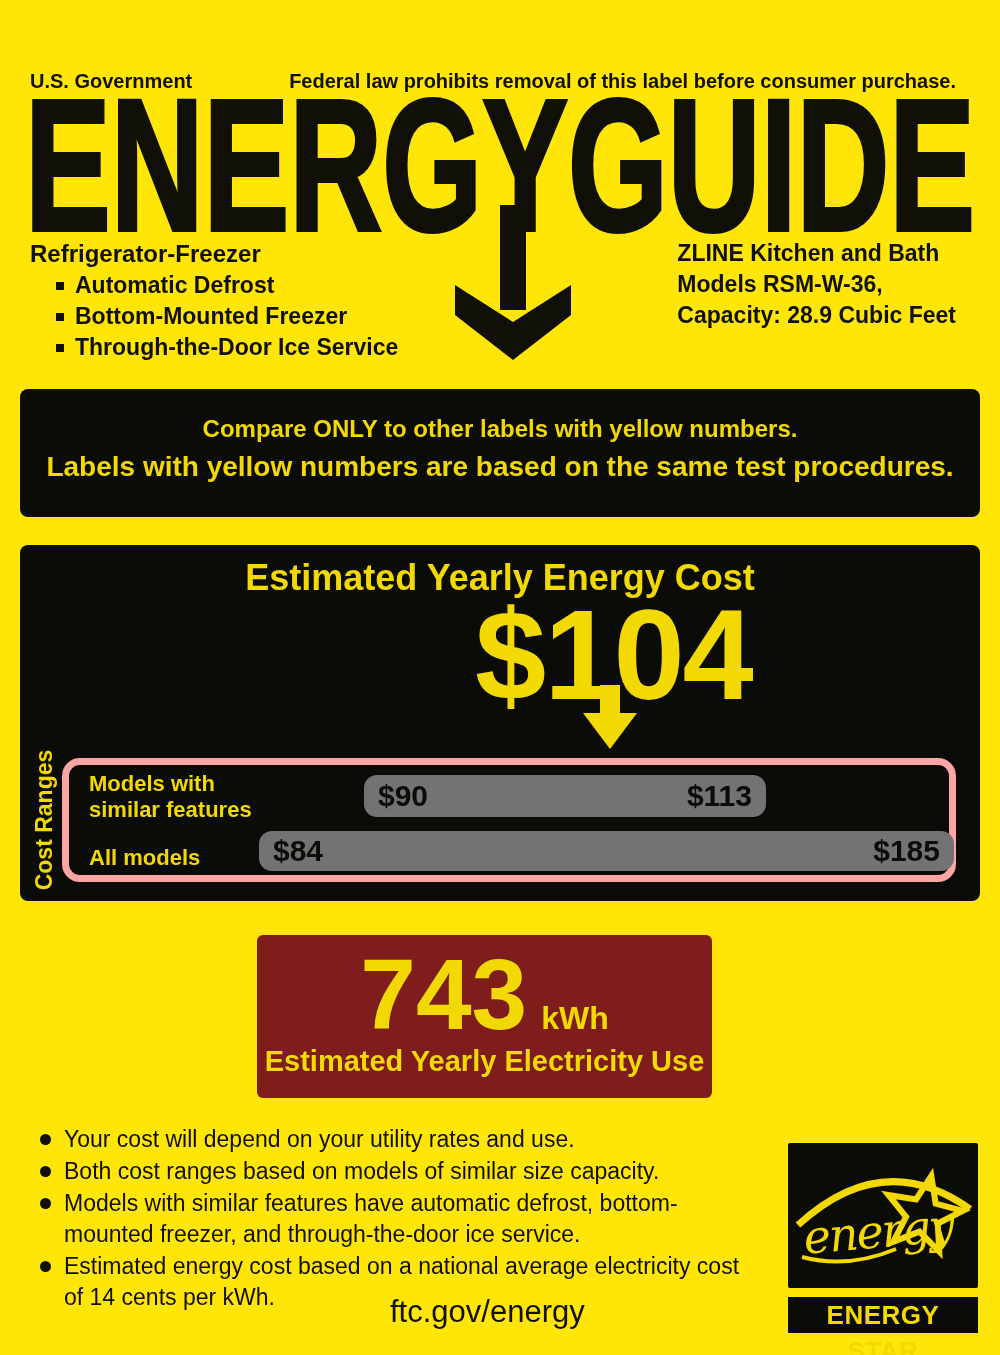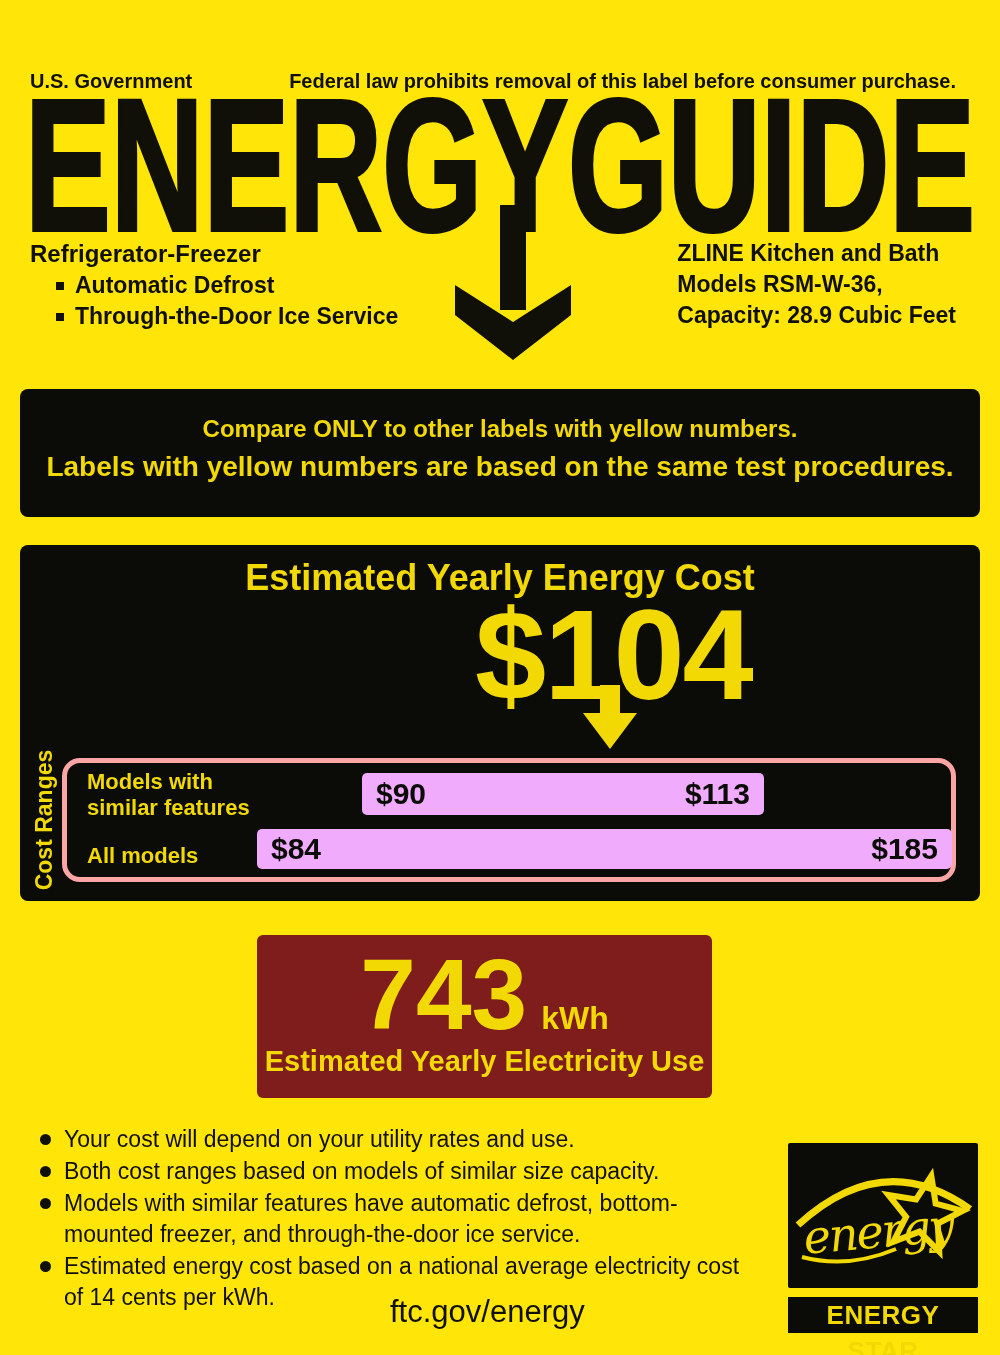--- a/index.html
+++ b/index.html
@@ -25,25 +25,25 @@
   
   .compare-box { position:absolute; left:20px; top:389px; width:960px; height:128px; background:#0b0b07; border-radius:8px; color:#f2d903; text-align:center; }
   .compare-l1 { font-size:24px; font-weight:700; margin-top:26px; }
   .compare-l2 { font-size:28px; font-weight:700; margin-top:8px; }
   
   .cost-box { position:absolute; left:20px; top:545px; width:960px; height:356px; background:#0b0b07; border-radius:8px; color:#f2d903; }
   .cost-heading { position:absolute; left:0; top:12px; width:100%; text-align:center; font-size:36px; font-weight:700; }
   .cost-value { position:absolute; left:455px; top:46px; font-size:128px; font-weight:700; line-height:1; letter-spacing:-2px; }
   .pointer-svg { position:absolute; left:560px; top:140px; }
   .side-label { position:absolute; left:24px; top:275px; transform:translate(-50%,-50%) rotate(-90deg); font-size:23px; font-weight:700; white-space:nowrap; }
-  .ranges-box { position:absolute; left:42px; top:213px; width:894px; height:124px; border:5px solid #fca5a5; border-radius:18px; }
+  .ranges-box { position:absolute; left:42px; top:213px; width:894px; height:124px; border:7px solid #fca5a5; border-radius:18px; }
   .rlabel { position:absolute; left:20px; font-size:22px; font-weight:700; line-height:26px; }
   .rlabel1 { top:6px; }
   .rlabel2 { top:80px; }
-  .bar { position:absolute; background:#f0abfc; border-radius:5px; color:#0b0b07; }
+  .bar { position:absolute; background:#737373; border-radius:13px; color:#0b0b07; }
   .bar1 { left:295px; top:10px; width:402px; height:42px; }
   .bar2 { left:190px; top:66px; width:695px; height:40px; }
   .bar-min, .bar-max { position:absolute; top:0; font-size:30px; font-weight:700; line-height:42px; }
   .bar2 .bar-min, .bar2 .bar-max { line-height:40px; }
   .bar-min { left:14px; } .bar-max { right:14px; }
   
   .usage-box { position:absolute; left:257px; top:935px; width:455px; height:163px; background:#7f1d1d; border-radius:6px; color:#f2d903; }
   .usage-row { display:flex; align-items:baseline; justify-content:center; gap:14px; margin-top:8px; }
   .usage-value { font-size:100px; font-weight:700; line-height:1.02; }
   .usage-unit { font-size:32px; font-weight:700; }
@@ -73,20 +73,24 @@
   <svg class="logo-arrow" width="140" height="160" viewBox="0 0 140 160">
     <rect x="55" y="0" width="26" height="105" fill="#111008"></rect>
     <polygon points="10,80 68,117 126,80 126,110 68,155 10,110" fill="#111008"></polygon>
   </svg>
 
   <div class="prod-left">
     <div class="prod-cat">Refrigerator-Freezer</div>
     <div class="feat-row">
       <span class="sq-dot"></span>
       <span class="feat-text">Automatic Defrost</span>
+    </div>
+    <div class="feat-row">
+      <span class="sq-dot"></span>
+      <span class="feat-text">Bottom-Mounted Freezer</span>
     </div>
     <div class="feat-row">
       <span class="sq-dot"></span>
       <span class="feat-text">Through-the-Door Ice Service</span>
     </div>
   </div>
 
   <div class="prod-right">
     <div>ZLINE Kitchen and Bath</div>
     <div>Models RSM-W-36,</div>

